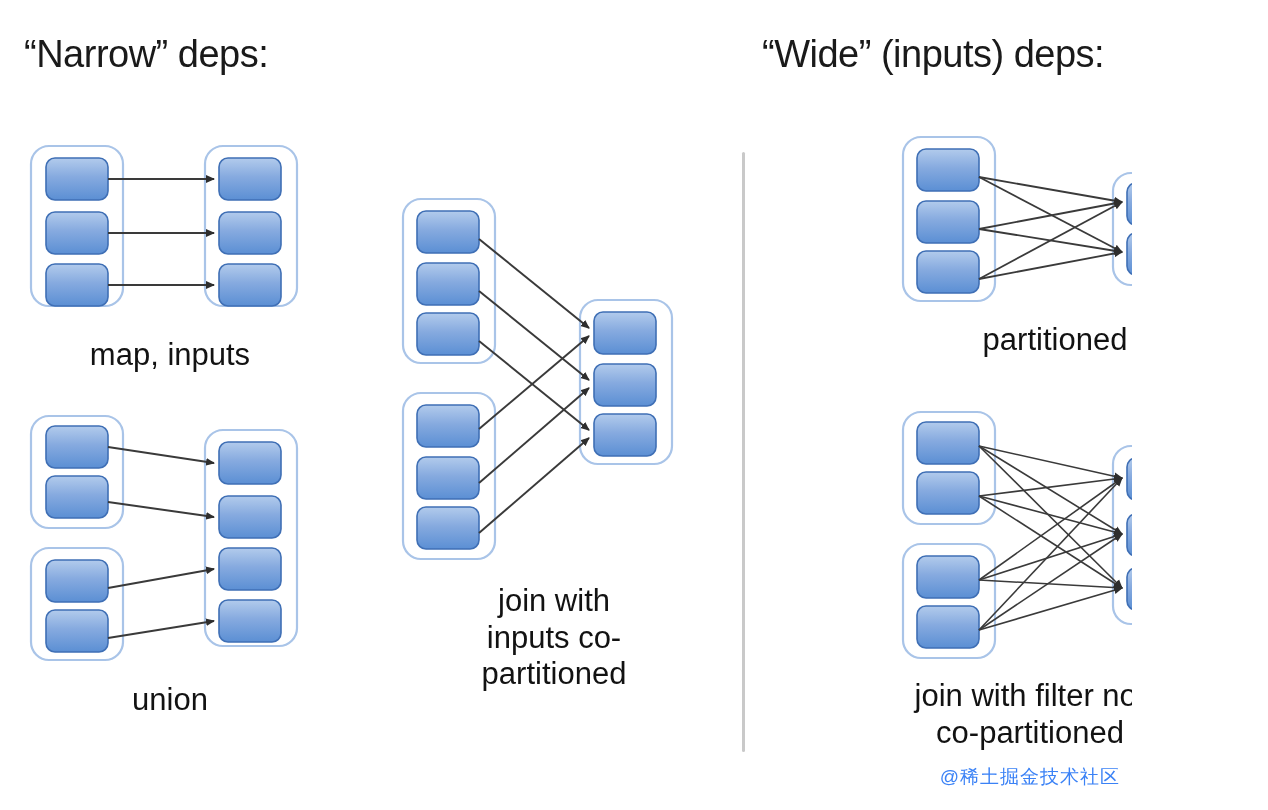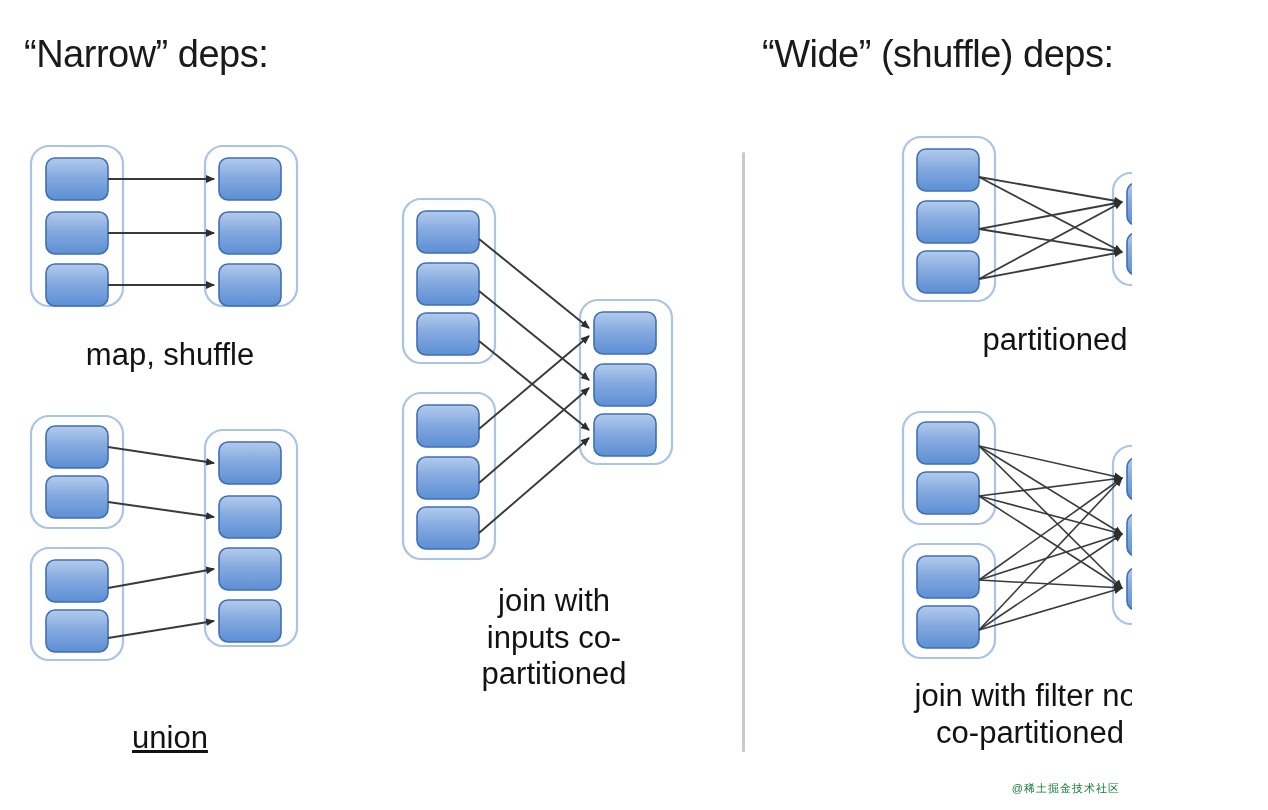--- a/index.html
+++ b/index.html
@@ -47,34 +47,34 @@
 
   
   .diagram {
     position: absolute;
     overflow: visible;
   }
 
   .watermark {
     position: absolute;
     right: 12px;
-    bottom: 14px;
-    font-size: 11px;
-    color: #15803d;
+    bottom: 20px;
+    font-size: 19px;
+    color: #3b82f6;
     letter-spacing: 1px;
     white-space: nowrap;
   }
 </style>
 </head>
 <body>
 
 <div id="page">
 
   <div class="title" id="title-narrow">“Narrow” deps:</div>
-  <div class="title" id="title-wide">“Wide” (shuffle) deps:</div>
+  <div class="title" id="title-wide">“Wide” (inputs) deps:</div>
 
   <div class="divider"></div>
 
   <svg class="diagram" style="left:20px; top:140px;" width="300" height="185" viewBox="0 0 300 185">
     <defs>
       <linearGradient id="gblk" x1="0" y1="0" x2="0" y2="1">
         <stop offset="0%" stop-color="#b2cbec"></stop>
         <stop offset="45%" stop-color="#86aadf"></stop>
         <stop offset="100%" stop-color="#5b8fd4"></stop>
       </linearGradient>
@@ -93,21 +93,21 @@
       <rect x="199" y="18" width="62" height="42" rx="9" ry="9" fill="url(#gblk)" stroke="#3f6fb5" stroke-width="1.6"></rect>
       <rect x="199" y="72" width="62" height="42" rx="9" ry="9" fill="url(#gblk)" stroke="#3f6fb5" stroke-width="1.6"></rect>
       <rect x="199" y="124" width="62" height="42" rx="9" ry="9" fill="url(#gblk)" stroke="#3f6fb5" stroke-width="1.6"></rect>
     </g>
     <g stroke="#3a3a3a" stroke-width="2" marker-end="url(#arw)">
       <line x1="88" y1="39" x2="194" y2="39"></line>
       <line x1="88" y1="93" x2="194" y2="93"></line>
       <line x1="88" y1="145" x2="194" y2="145"></line>
     </g>
   </svg>
-  <div class="caption" style="left:20px; top:337px; width:300px;">map, shuffle</div>
+  <div class="caption" style="left:20px; top:337px; width:300px;">map, inputs</div>
 
   <svg class="diagram" style="left:20px; top:412px;" width="300" height="255" viewBox="0 0 300 255">
     <g>
       <rect x="11" y="4" width="92" height="112" rx="18" ry="18" fill="#fff" stroke="#a9c4e8" stroke-width="2.2"></rect>
       <rect x="26" y="14" width="62" height="42" rx="9" ry="9" fill="url(#gblk)" stroke="#3f6fb5" stroke-width="1.6"></rect>
       <rect x="26" y="64" width="62" height="42" rx="9" ry="9" fill="url(#gblk)" stroke="#3f6fb5" stroke-width="1.6"></rect>
     </g>
     <g>
       <rect x="11" y="136" width="92" height="112" rx="18" ry="18" fill="#fff" stroke="#a9c4e8" stroke-width="2.2"></rect>
       <rect x="26" y="148" width="62" height="42" rx="9" ry="9" fill="url(#gblk)" stroke="#3f6fb5" stroke-width="1.6"></rect>
@@ -120,21 +120,21 @@
       <rect x="199" y="136" width="62" height="42" rx="9" ry="9" fill="url(#gblk)" stroke="#3f6fb5" stroke-width="1.6"></rect>
       <rect x="199" y="188" width="62" height="42" rx="9" ry="9" fill="url(#gblk)" stroke="#3f6fb5" stroke-width="1.6"></rect>
     </g>
     <g stroke="#3a3a3a" stroke-width="2" marker-end="url(#arw)">
       <line x1="88" y1="35" x2="194" y2="51"></line>
       <line x1="88" y1="90" x2="194" y2="105"></line>
       <line x1="88" y1="176" x2="194" y2="157"></line>
       <line x1="88" y1="226" x2="194" y2="209"></line>
     </g>
   </svg>
-  <div class="caption" style="left:20px; top:720px; width:300px;text-decoration:underline;">union</div>
+  <div class="caption" style="left:20px; top:682px; width:300px;">union</div>
 
   <svg class="diagram" style="left:395px; top:195px;" width="290" height="370" viewBox="0 0 290 370">
     <g>
       <rect x="8" y="4" width="92" height="164" rx="18" ry="18" fill="#fff" stroke="#a9c4e8" stroke-width="2.2"></rect>
       <rect x="22" y="16" width="62" height="42" rx="9" ry="9" fill="url(#gblk)" stroke="#3f6fb5" stroke-width="1.6"></rect>
       <rect x="22" y="68" width="62" height="42" rx="9" ry="9" fill="url(#gblk)" stroke="#3f6fb5" stroke-width="1.6"></rect>
       <rect x="22" y="118" width="62" height="42" rx="9" ry="9" fill="url(#gblk)" stroke="#3f6fb5" stroke-width="1.6"></rect>
     </g>
     <g>
       <rect x="8" y="198" width="92" height="166" rx="18" ry="18" fill="#fff" stroke="#a9c4e8" stroke-width="2.2"></rect>

